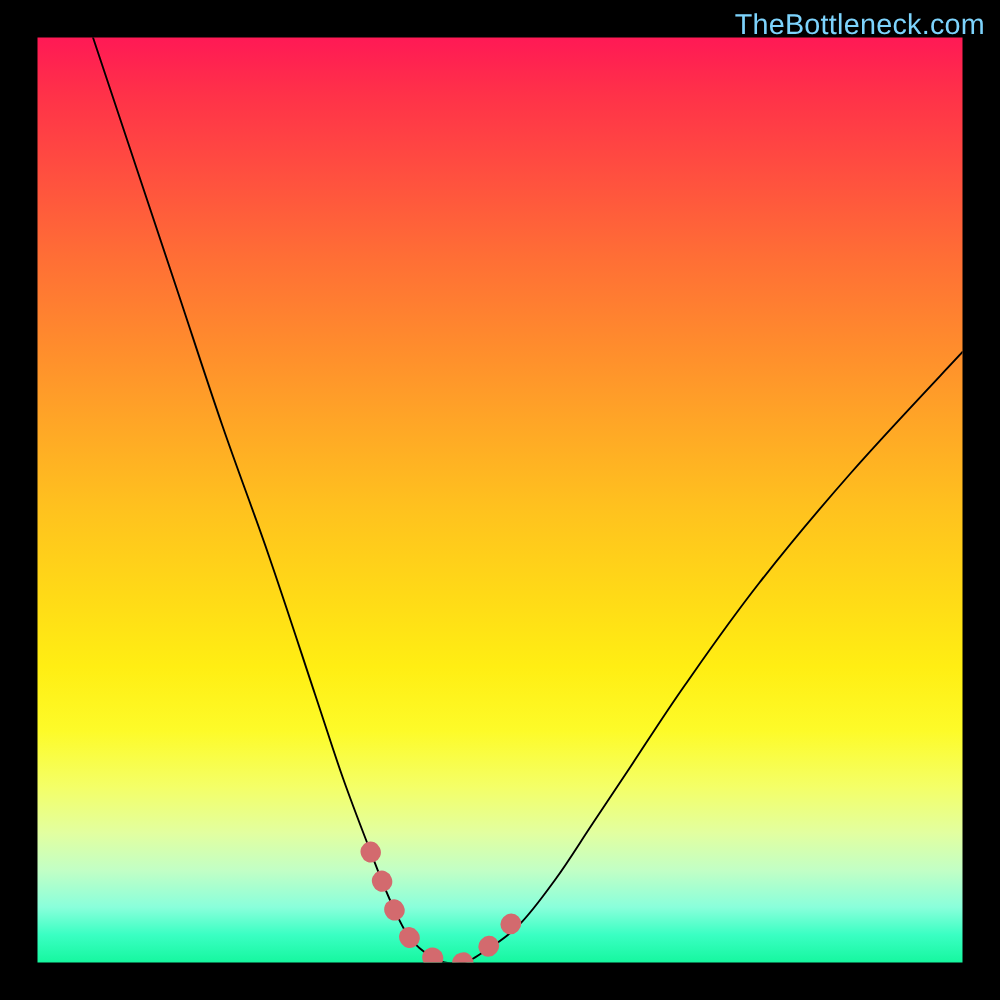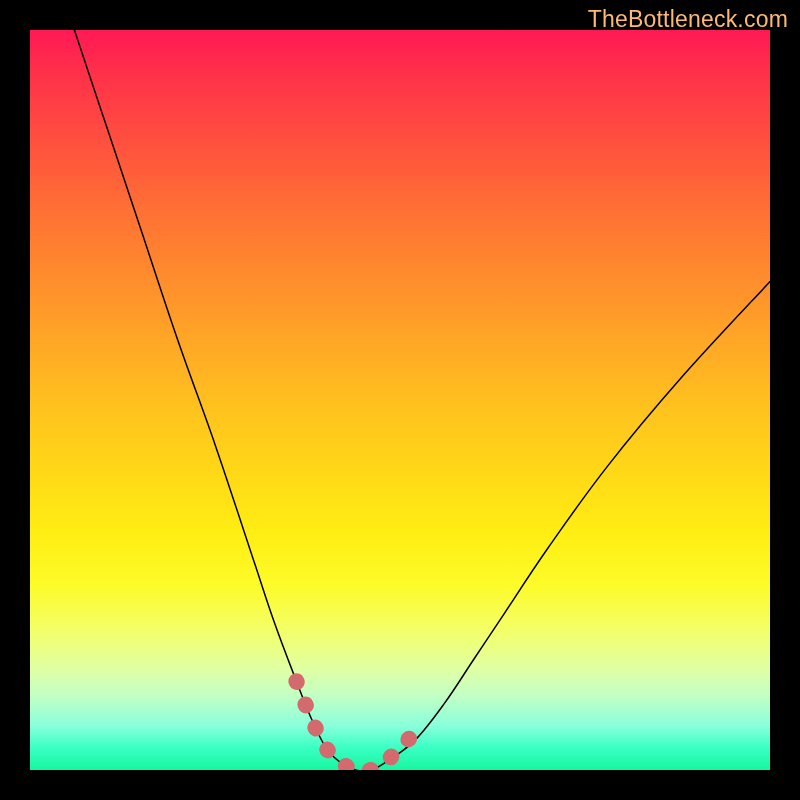--- a/index.html
+++ b/index.html
@@ -40,21 +40,21 @@
       #16f79f 100%
     );
   }
   .watermark {
     position: absolute;
     top: 6px;
     right: 12px;
     font-family: Arial, Helvetica, sans-serif;
     font-size: 23px;
     font-weight: 500;
-    color: #fdba74;
+    color: #7dd3fc;
     letter-spacing: 0.2px;
   }
   svg.curve-layer {
     position: absolute;
     left: 0;
     top: 0;
     width: 740px;
     height: 740px;
     pointer-events: none;
   }

